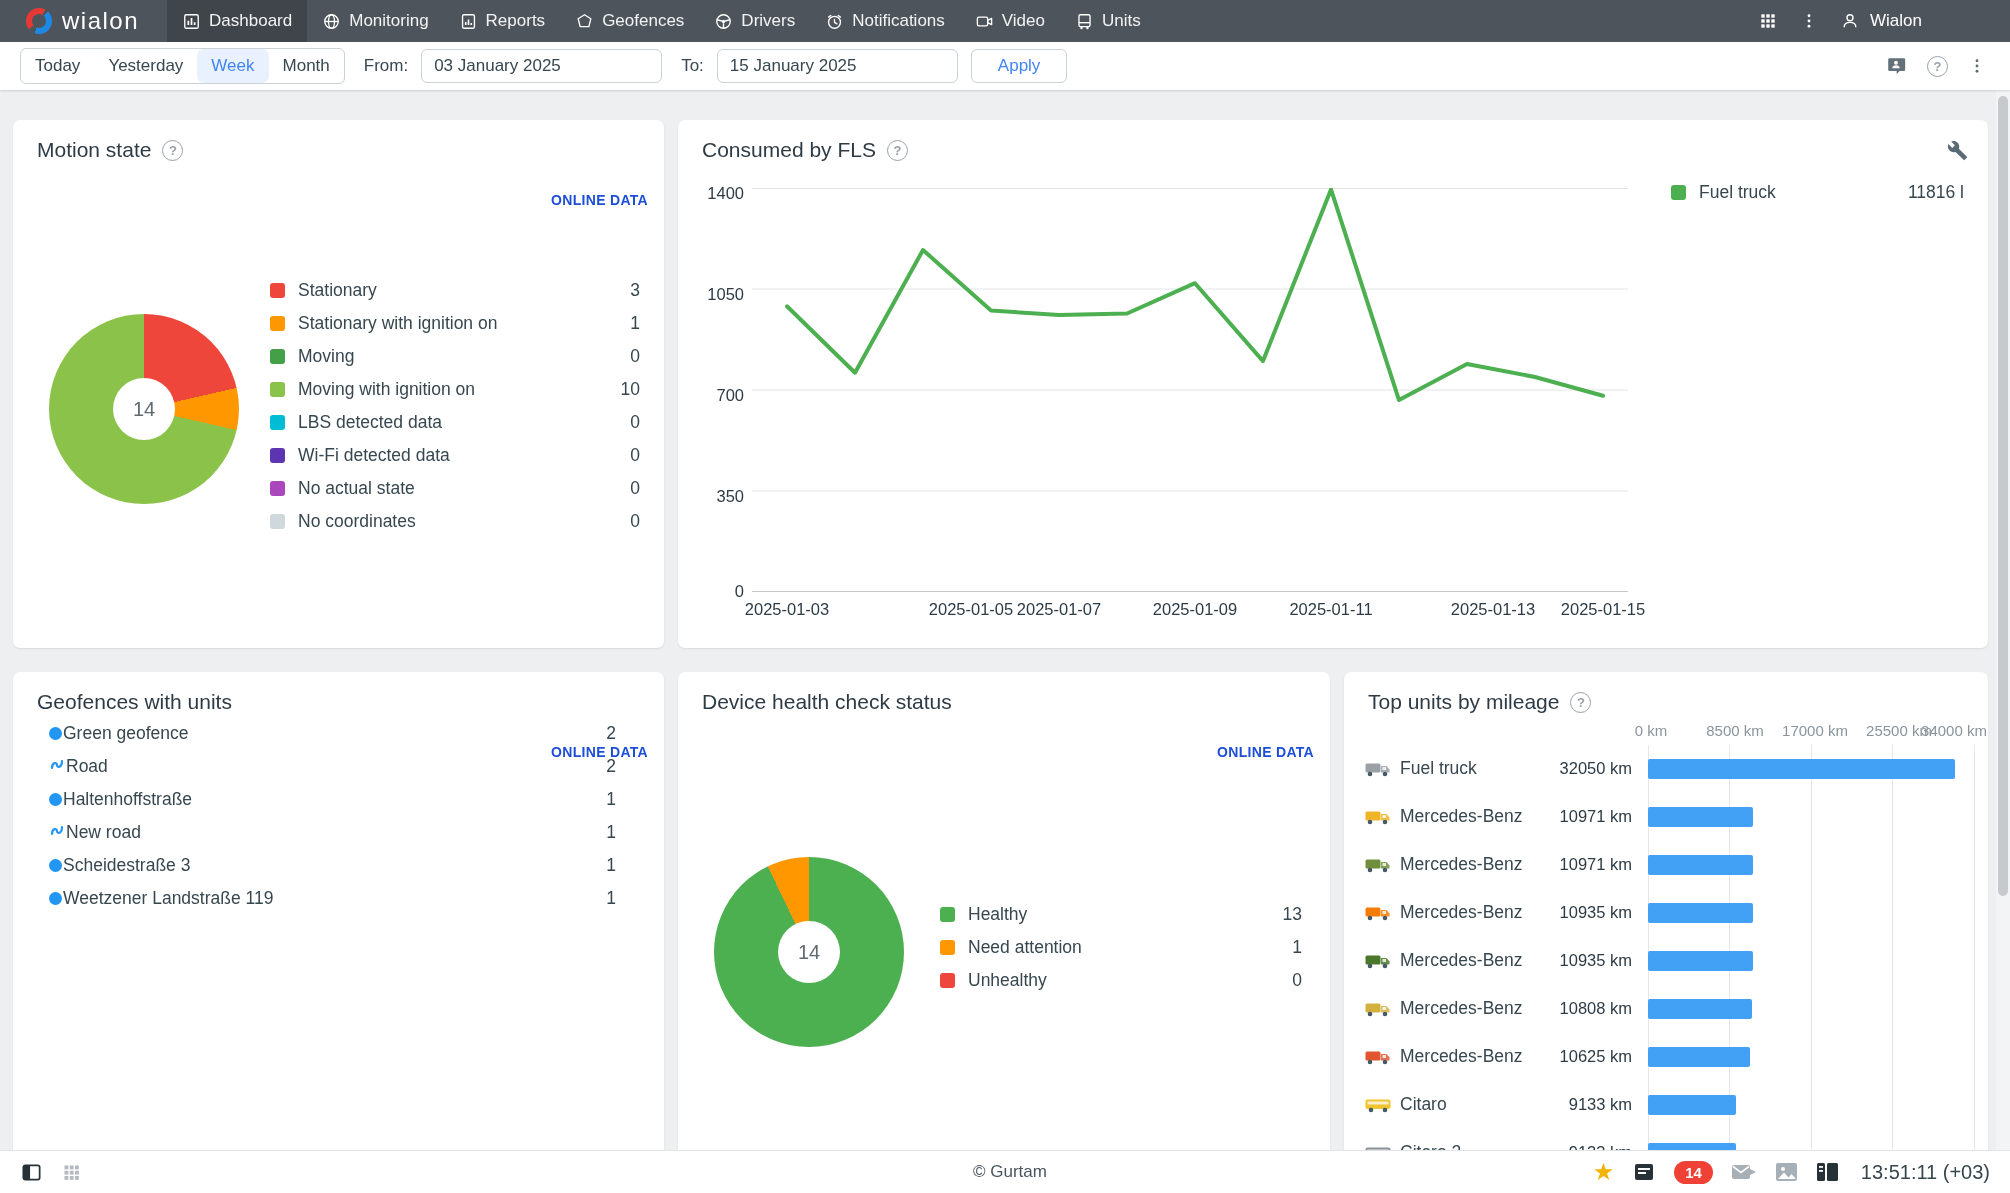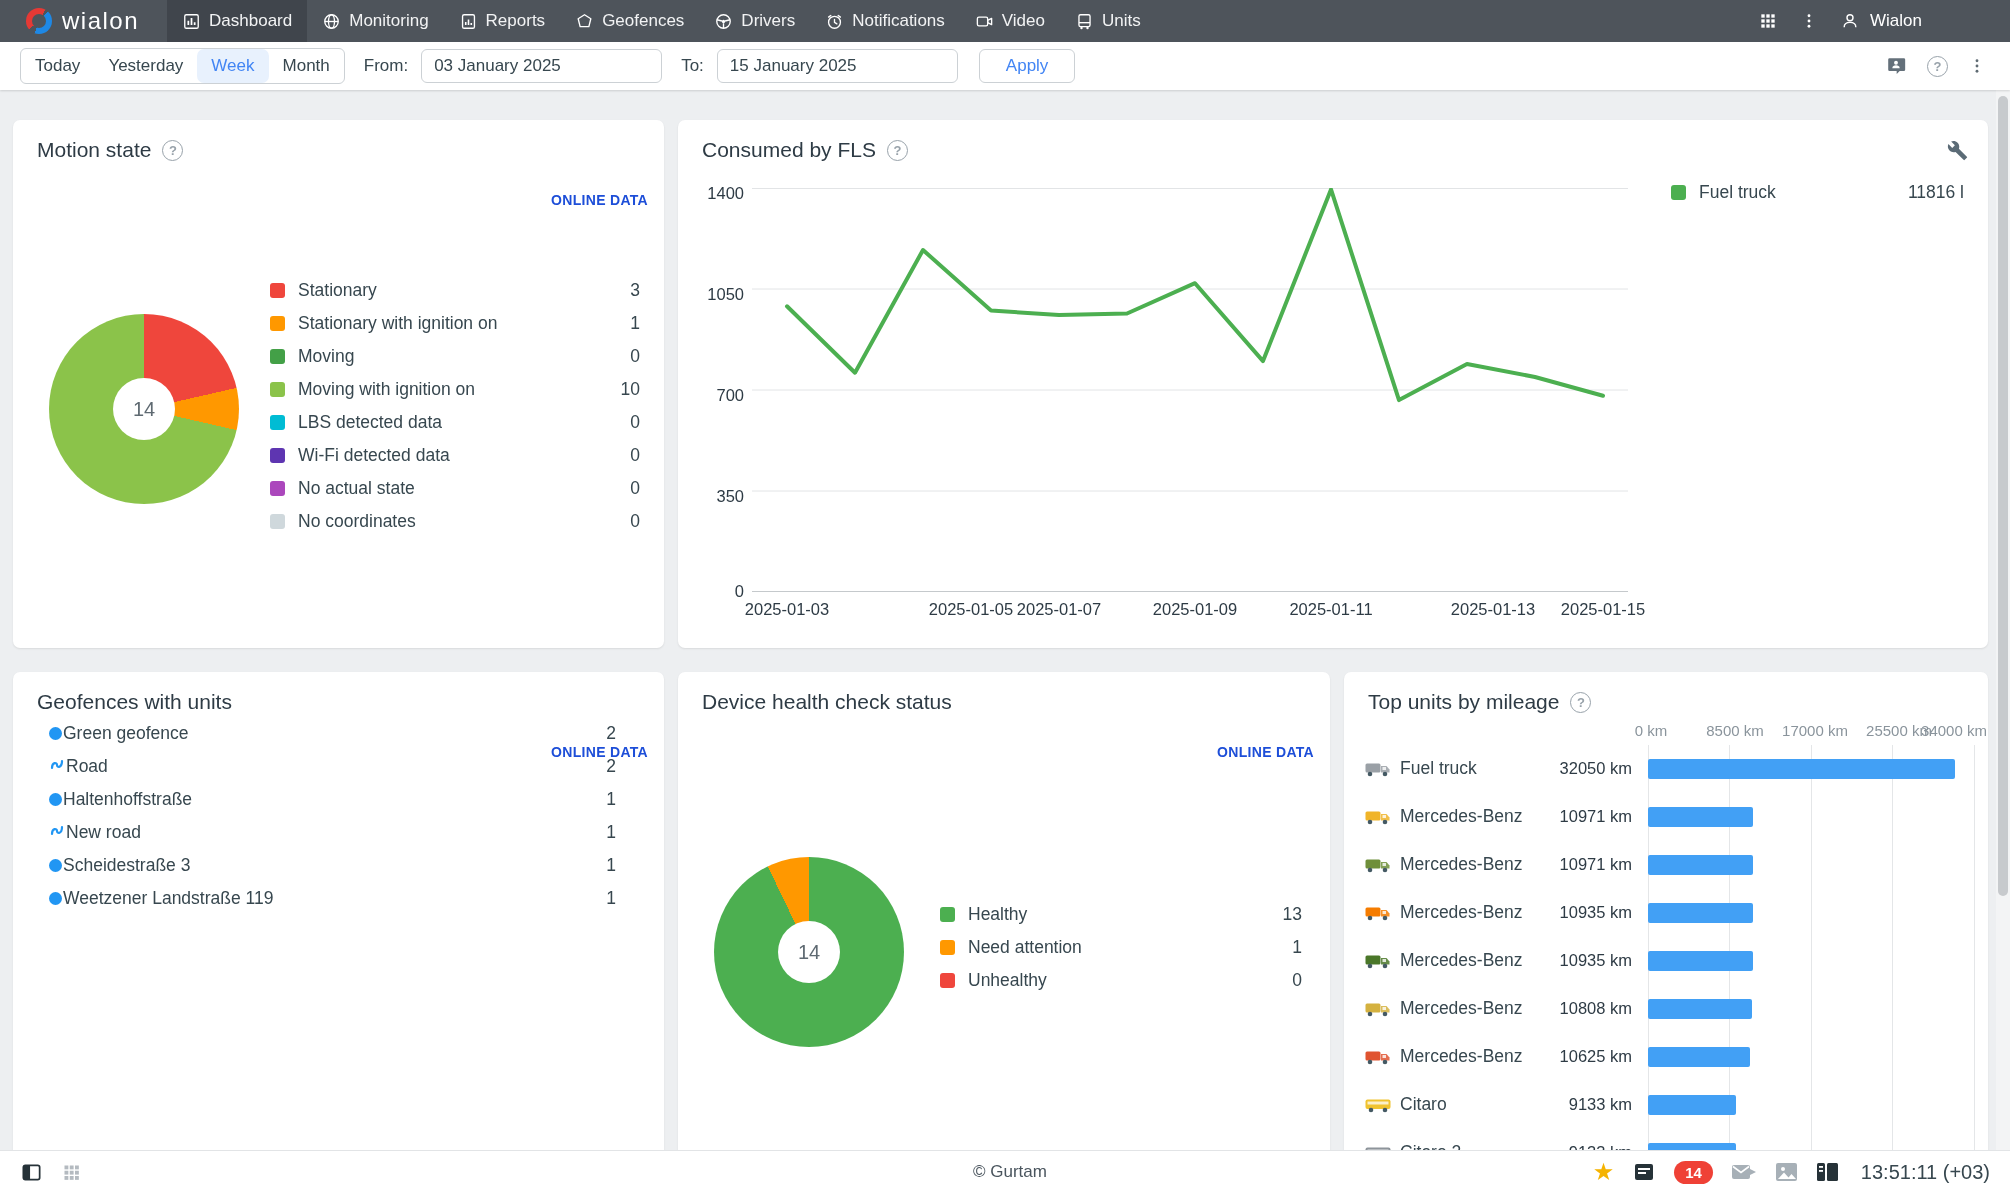--- a/index.html
+++ b/index.html
@@ -22,21 +22,21 @@
   
   .toolbar{position:absolute;top:42px;left:0;right:0;height:48px;background:#fff;display:flex;align-items:center;
            padding:0 20px;gap:13px;z-index:9;box-shadow:0 1px 2px rgba(0,0,0,.14);}
   .seg{display:flex;align-items:stretch;height:34px;border:1px solid #ccd1d5;border-radius:6px;overflow:hidden;background:#fff;}
   .seg-item{display:flex;align-items:center;padding:0 14px;font-size:17px;color:#37474f;cursor:pointer;}
   .seg-item.active{background:#e8f1fd;color:#4285f4;border-radius:7px;}
   .t-label{font-size:17px;color:#37474f;margin-left:6px;}
   .tinput{display:flex;align-items:center;width:215px;height:32px;border:1px solid #ccd1d5;border-radius:6px;
           padding:0 12px;font-size:17px;color:#37474f;background:#fff;cursor:text;}
   .apply-btn{height:34px;border:1px solid #ccd1d5;border-radius:6px;background:#fff;color:#4285f4;
-             font-size:17px;padding:0 26px;margin-left:8px;cursor:pointer;font-family:inherit;}
+             font-size:17px;padding:0 26px;margin-left:0;cursor:pointer;font-family:inherit;}
   .toolbar-spacer{flex:1;}
   .toolbar-icons{display:flex;align-items:center;gap:20px;padding-right:4px;}
   .ticon{display:flex;align-items:center;cursor:pointer;}
   
   .content{position:absolute;top:90px;left:0;right:0;height:1061px;overflow:hidden;}
   .panel{position:absolute;background:#fff;border-radius:7px;box-shadow:0 1px 2px rgba(40,40,40,.10);}
   .p-title{position:absolute;left:24px;top:18px;display:flex;align-items:center;gap:11px;
            font-size:21px;color:#2e3b45;}
   .online{position:absolute;right:16px;top:24px;font-size:14px;color:#1d4ed8;letter-spacing:.3px;font-weight:bold;margin-top:48px;}
   .help{width:19px;height:19px;border:1.5px solid #98a2aa;border-radius:50%;color:#98a2aa;font-size:13px;

